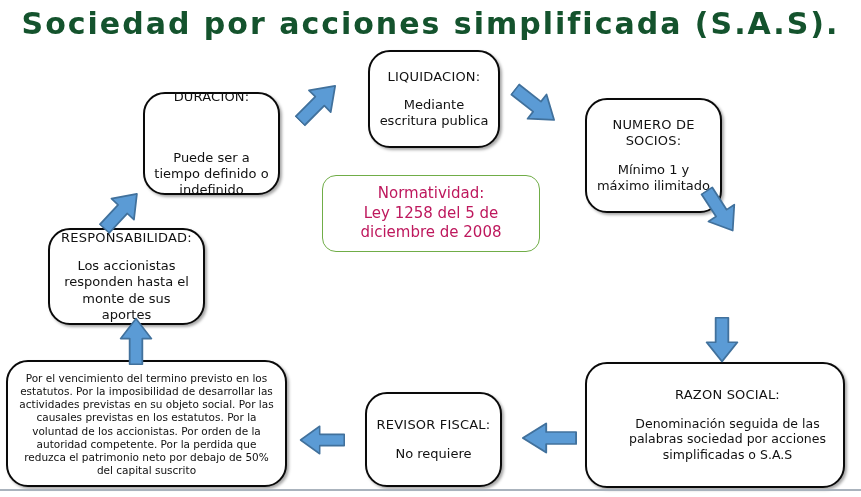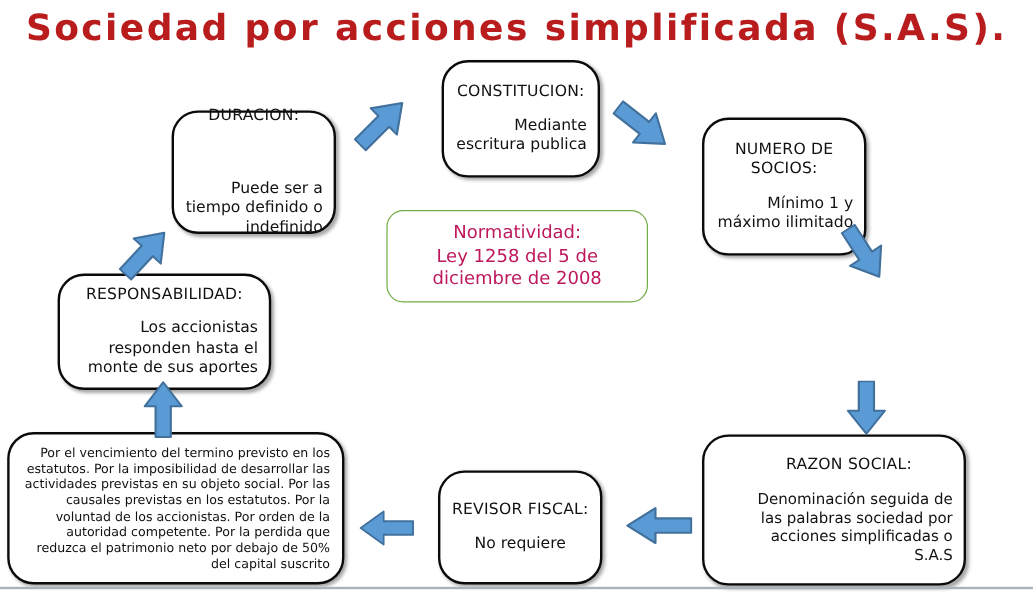--- a/index.html
+++ b/index.html
@@ -8,49 +8,49 @@
     width:861px;height:497px;
     background:#ffffff;
     overflow:hidden;
     font-family:"DejaVu Sans", sans-serif;
   }
   .page-title{
     position:absolute;top:1px;left:0;width:861px;
     text-align:center;
     font-size:30px;line-height:46px;letter-spacing:2px;
     font-weight:600;
-    color:#b91c1c;
+    color:#14532d;
     white-space:nowrap;
   }
   .node{
     position:absolute;
     background:#ffffff;
     border:2.2px solid #0a0a0a;
     border-radius:22px;
     box-shadow:2px 2px 3px rgba(0,0,0,0.35);
     display:flex;flex-direction:column;
     align-items:center;justify-content:center;
     text-align:center;
     padding:5px 9px;
     box-sizing:border-box;
     color:#111;
   }
   .node .heading{font-size:13px;line-height:1.25;letter-spacing:0.2px;}
-  .node .body{font-size:13px;line-height:1.25;margin-top:12px;text-align:right;}
+  .node .body{font-size:13px;line-height:1.25;margin-top:12px;}
 
   #n-constitucion{left:368px;top:50px;width:132px;height:98px;}
   #n-duracion{left:143px;top:92px;width:137px;height:103px;gap:33px;}
   #n-numero{left:585px;top:98px;width:137px;height:115px;}
   #n-capital{left:650px;top:227px;width:167px;height:96px;}
-  #n-responsabilidad{left:48px;top:228px;width:178px;height:97px;}
+  #n-responsabilidad{left:48px;top:228px;width:157px;height:97px;}
   #n-disolucion{left:6px;top:360px;width:281px;height:127px;padding:4px 10px;}
   #n-disolucion .heading{font-size:13.5px;}
   #n-disolucion .body{font-size:10.5px;line-height:1.26;margin-top:2px;}
   #n-revisor{left:365px;top:392px;width:137px;height:95px;}
-  #n-razon{left:585px;top:362px;width:220px;height:126px;padding-left:34px;}
+  #n-razon{left:585px;top:362px;width:260px;height:126px;padding-left:34px;}
   #n-razon .body{font-size:12.5px;}
 
   .note{
     position:absolute;
     left:322px;top:175px;width:218px;height:77px;
     background:#fff;
     border:1.6px solid #70AD47;
     border-radius:14px;
     display:flex;flex-direction:column;
     align-items:center;justify-content:center;
@@ -77,21 +77,21 @@
   }
 </style>
 </head>
 <body>
 
 <div id="canvas">
 
   <div class="page-title">Sociedad por acciones simplificada (S.A.S).</div>
 
   <div class="node" id="n-constitucion">
-    <div class="heading">CONSTITUCION:</div>
+    <div class="heading">LIQUIDACION:</div>
     <div class="body">Mediante escritura publica</div>
   </div>
 
   <div class="node" id="n-duracion">
     <div class="heading">DURACION:</div>
     <div class="body">Puede ser a tiempo definido o indefinido</div>
   </div>
 
   <div class="node" id="n-numero">
     <div class="heading">NUMERO DE SOCIOS:</div>

